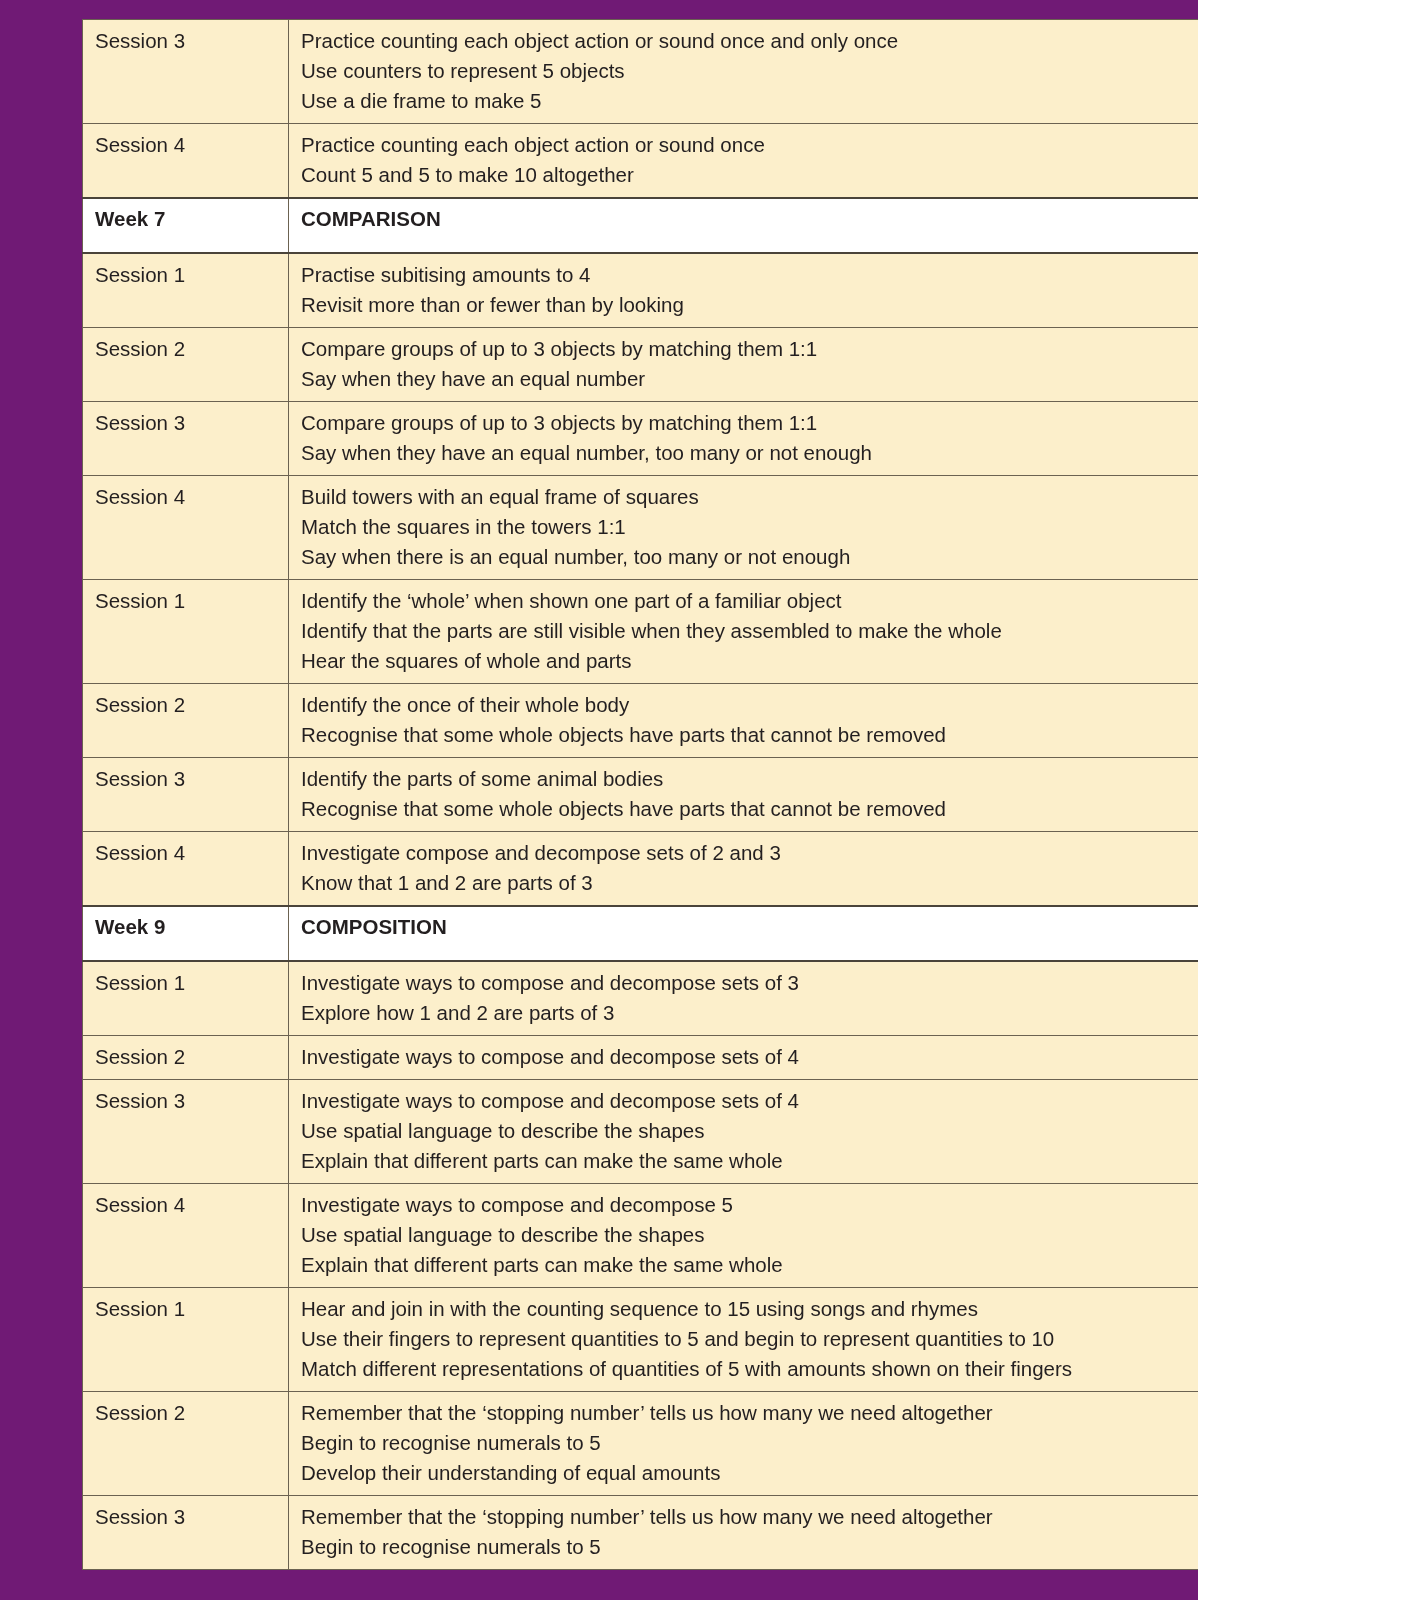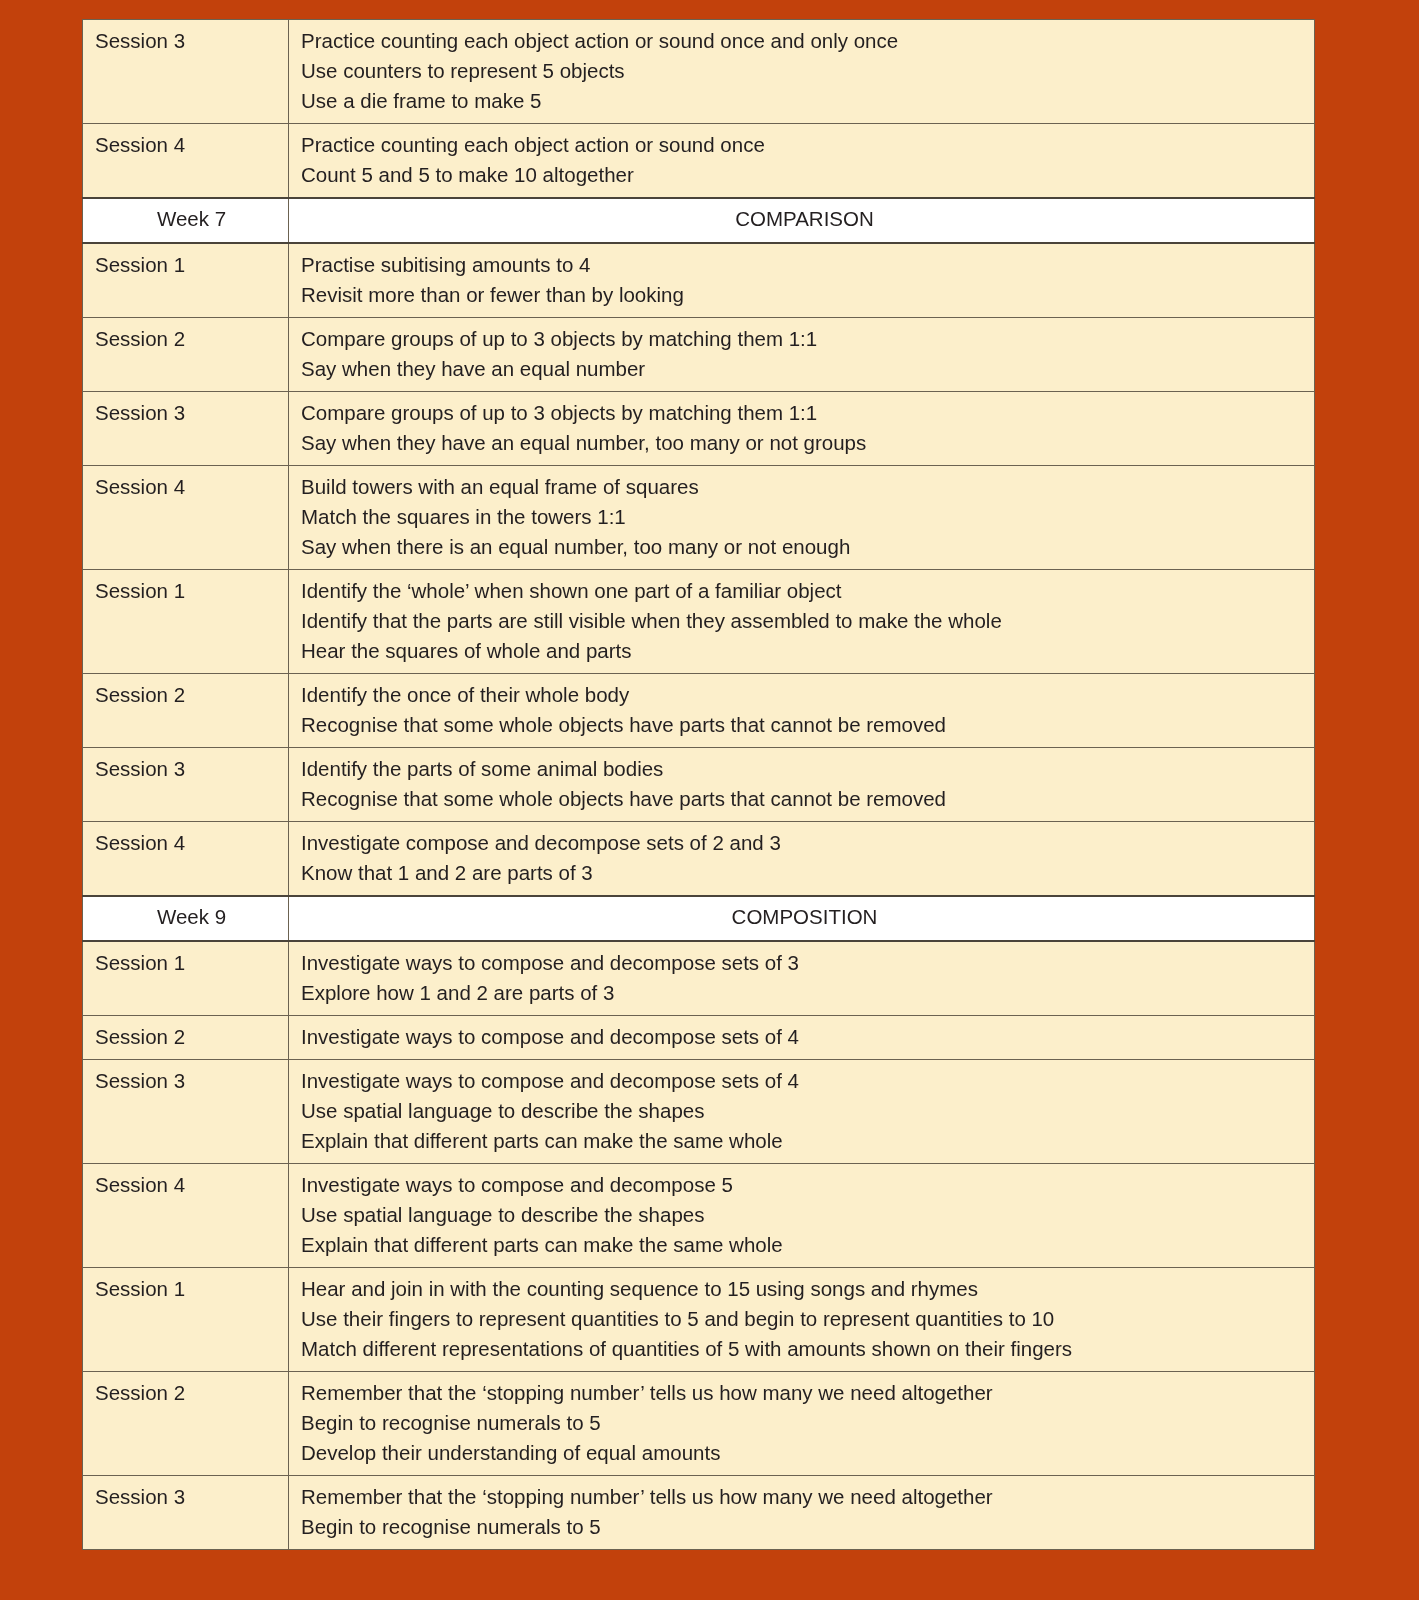--- a/index.html
+++ b/index.html
@@ -8,24 +8,24 @@
     background: #ffffff;
   }
   body {
     width: 1419px;
     height: 1600px;
     font-family: "Liberation Sans", sans-serif;
     -webkit-font-smoothing: antialiased;
   }
   #page {
     position: relative;
-    width: 1419px;
+    width: 1198px;
     height: 1600px;
     overflow: hidden;
-    background: #c2410c;
+    background: #701a75;
   }
   table.curriculum {
     position: absolute;
     left: 82px;
     top: 19px;
     width: 1232px;
     border-collapse: collapse;
     table-layout: fixed;
   }
   table.curriculum col.c-label { width: 206px; }
@@ -57,24 +57,23 @@
   td.detail-cell {
     vertical-align: top;
     padding: 6px 6px 7px 12px;
     font-size: 20.5px;
     line-height: 30px;
     color: #231f20;
     margin-left: 40px;
   }
   tr.week-row td.label-cell,
   tr.week-row td.detail-cell {
-    font-weight: normal;
+    font-weight: bold;
     padding-top: 5px;
-    padding-bottom: 8px;
-    text-align: center;
+    padding-bottom: 18px;
   }
   .line {
     display: block;
     white-space: nowrap;
   }
 </style>
 </head>
 <body>
 
 <div id="page">
@@ -116,21 +115,21 @@
           <td class="label-cell">Session 2</td>
           <td class="detail-cell">
             <span class="line">Compare groups of up to 3 objects by matching them 1:1</span>
             <span class="line">Say when they have an equal number</span>
           </td>
         </tr>
         <tr class="session-row">
           <td class="label-cell">Session 3</td>
           <td class="detail-cell">
             <span class="line">Compare groups of up to 3 objects by matching them 1:1</span>
-            <span class="line">Say when they have an equal number, too many or not groups</span>
+            <span class="line">Say when they have an equal number, too many or not enough</span>
           </td>
         </tr>
         <tr class="session-row">
           <td class="label-cell">Session 4</td>
           <td class="detail-cell">
             <span class="line">Build towers with an equal frame of squares</span>
             <span class="line">Match the squares in the towers 1:1</span>
             <span class="line">Say when there is an equal number, too many or not enough</span>
           </td>
         </tr>

